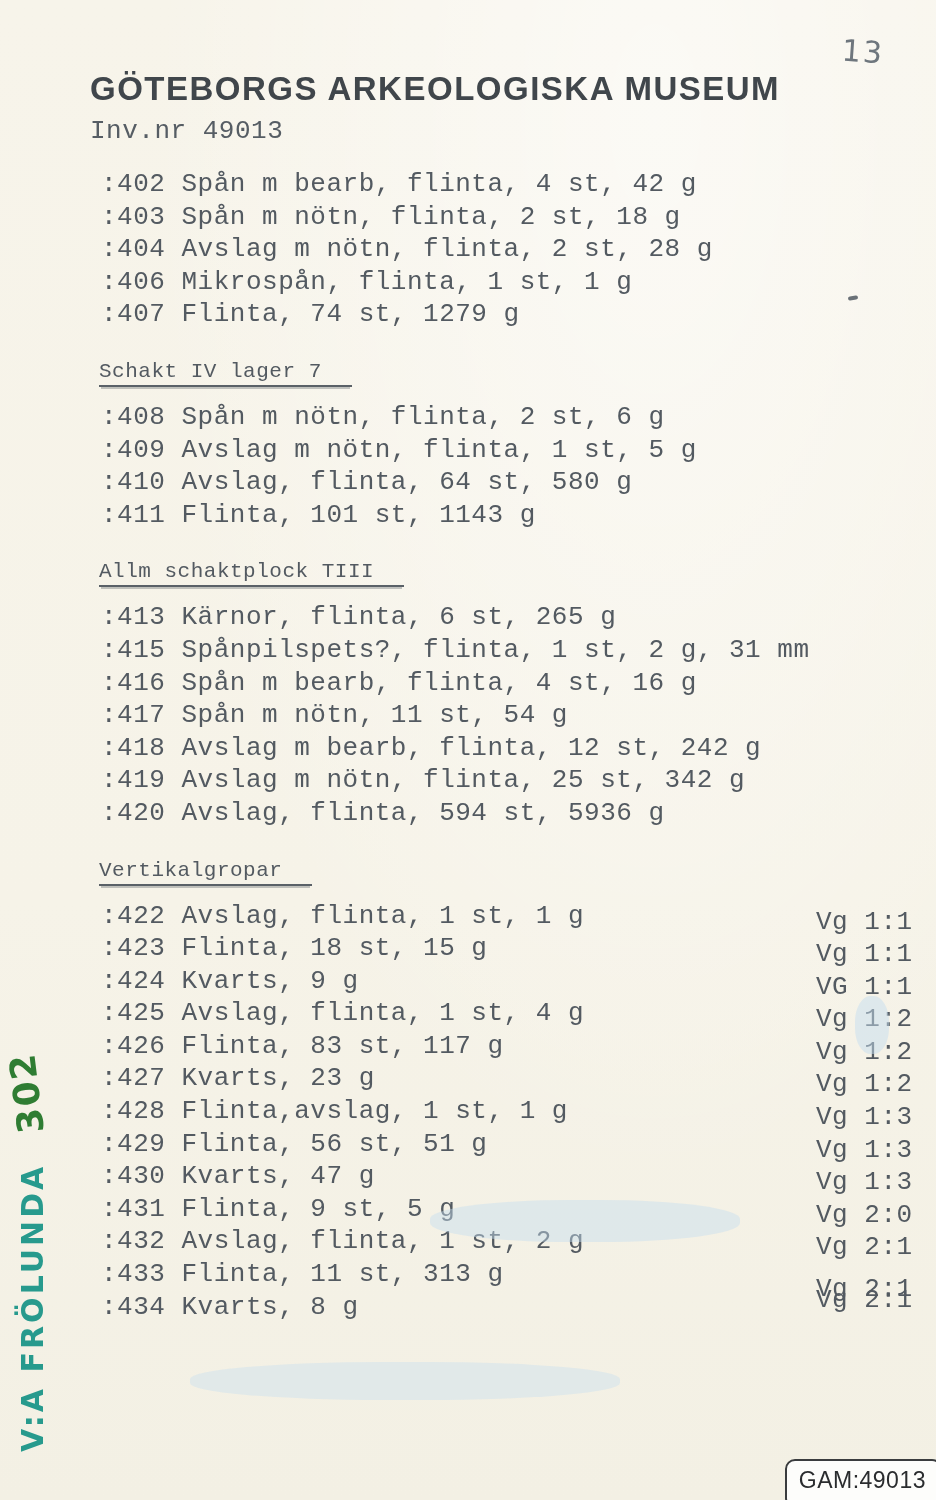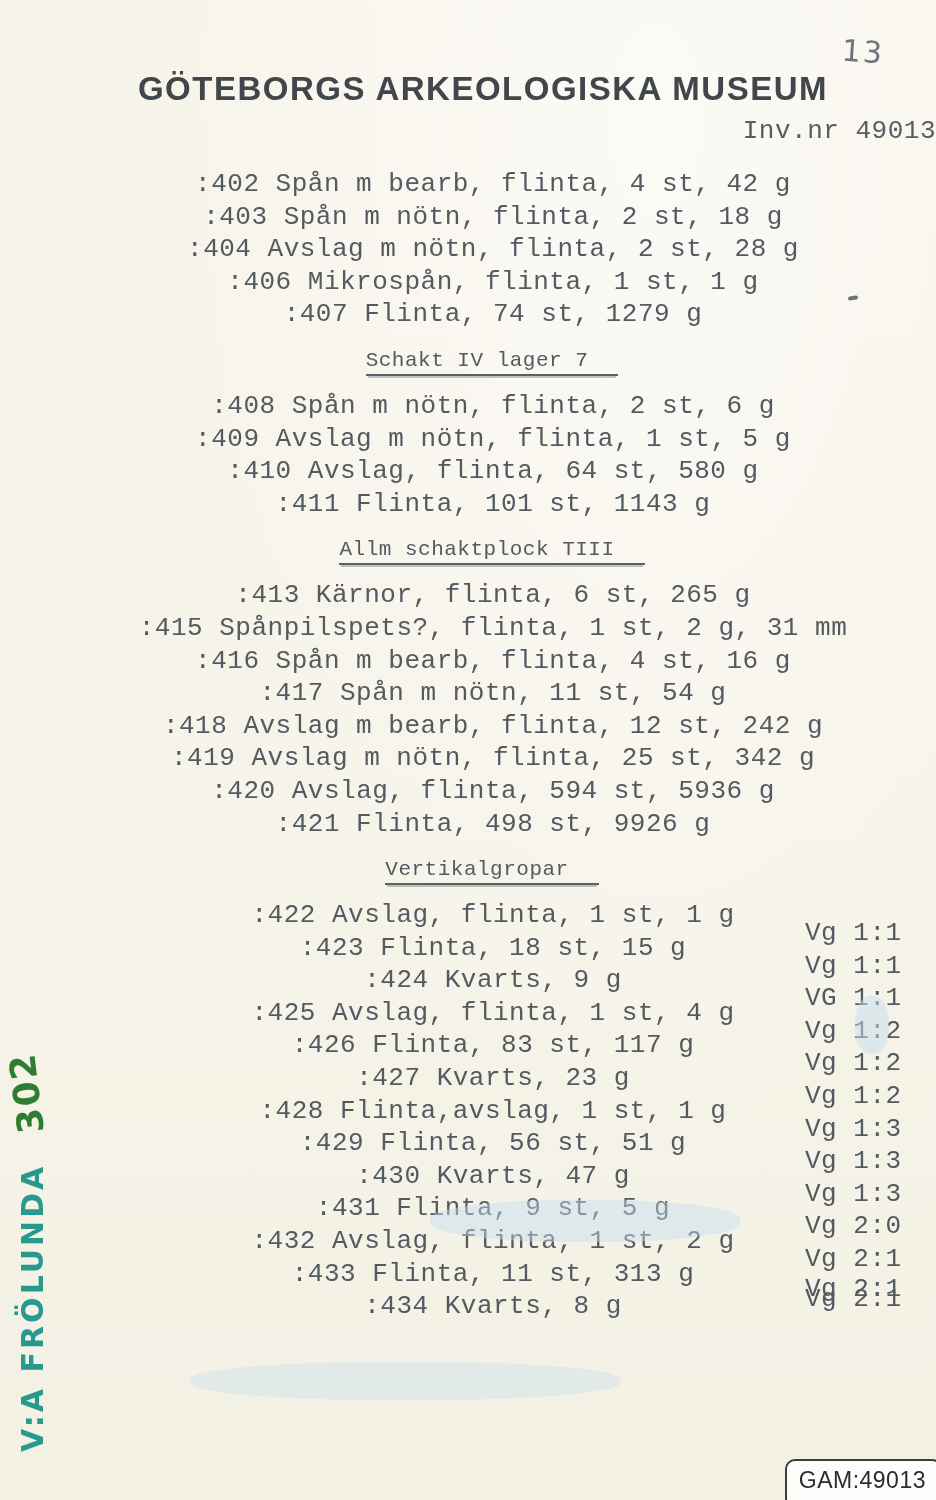--- a/index.html
+++ b/index.html
@@ -14,48 +14,48 @@
       radial-gradient(ellipse at 70% 8%, rgba(255,255,255,.55), rgba(255,255,255,0) 55%),
       linear-gradient(180deg,#f7f4ea 0%,#f6f3e8 60%,#f3f0e4 100%);
     color:#51585f;
   }
   .page-number{
     position:absolute;top:34px;right:52px;
     font-family:"DejaVu Sans",sans-serif;
     font-size:30px;color:#6e767d;transform:rotate(4deg);
     letter-spacing:2px;
   }
-  .doc-header{padding-top:70px;text-align:center;}
+  .doc-header{padding-top:70px;}
   .doc-title{
     font-family:"Liberation Sans","DejaVu Sans",sans-serif;
     font-weight:bold;font-size:33px;letter-spacing:1.5px;
     color:#40464b;margin:0 60px 0 90px;
   }
   .content{padding-left:90px;padding-right:40px;}
   .inv-no{
-    font-size:26px;letter-spacing:.5px;margin-top:8px;text-align:right;
+    font-size:26px;letter-spacing:.5px;margin-top:8px;text-align:left;
     padding-left:90px;color:#565d64;
   }
   .sections{margin-top:22px;}
-  .section{margin:0;text-align:center;}
+  .section{margin:11px;}
   .section-heading{
     display:inline-block;
     font-size:21px;letter-spacing:.5px;color:#535a61;
     margin:18px 0 14px -2px;padding:0 30px 2px 0;
     border-bottom:2.5px solid #5a6167;
     box-shadow:0 4px 0 -2px rgba(90,97,103,.35);
   }
   .rows{}
   .row{
     position:relative;font-size:26px;letter-spacing:.5px;
     line-height:32.6px;white-space:pre;color:#535a61;
   }
   .row .item-text{}
   .vg-ref{
-    position:absolute;left:715px;top:18px;white-space:pre;
+    position:absolute;left:715px;top:6px;white-space:pre;
   }
   .vg-ref.shift-down{top:15px;}
   .vg-ref.shift-up{top:-7px;}
   .margin-stamp{
     position:absolute;left:10px;top:1452px;
     transform:rotate(-90deg);transform-origin:0 0;
     white-space:nowrap;
     font-family:"DejaVu Sans",sans-serif;
   }
   .stamp-text{
@@ -109,21 +109,20 @@
             <div class="row"><span class="item-text">:411 Flinta, 101 st, 1143 g</span></div>
           </div></div>
         <div class="section"><div class="section-heading">Allm schaktplock TIII</div><div class="rows">
             <div class="row"><span class="item-text">:413 Kärnor, flinta, 6 st, 265 g</span></div>
             <div class="row"><span class="item-text">:415 Spånpilspets?, flinta, 1 st, 2 g, 31 mm</span></div>
             <div class="row"><span class="item-text">:416 Spån m bearb, flinta, 4 st, 16 g</span></div>
             <div class="row"><span class="item-text">:417 Spån m nötn, 11 st, 54 g</span></div>
             <div class="row"><span class="item-text">:418 Avslag m bearb, flinta, 12 st, 242 g</span></div>
             <div class="row"><span class="item-text">:419 Avslag m nötn, flinta, 25 st, 342 g</span></div>
             <div class="row"><span class="item-text">:420 Avslag, flinta, 594 st, 5936 g</span></div>
-            <div class="row"><span class="item-text">:421 Flinta, 498 st, 9926 g</span></div>
           </div></div>
         <div class="section"><div class="section-heading">Vertikalgropar</div><div class="rows">
             <div class="row"><span class="item-text">:422 Avslag, flinta, 1 st, 1 g</span><span class="vg-ref">Vg 1:1</span></div>
             <div class="row"><span class="item-text">:423 Flinta, 18 st, 15 g</span><span class="vg-ref">Vg 1:1</span></div>
             <div class="row"><span class="item-text">:424 Kvarts, 9 g</span><span class="vg-ref">VG 1:1</span></div>
             <div class="row"><span class="item-text">:425 Avslag, flinta, 1 st, 4 g</span><span class="vg-ref">Vg 1:2</span></div>
             <div class="row"><span class="item-text">:426 Flinta, 83 st, 117 g</span><span class="vg-ref">Vg 1:2</span></div>
             <div class="row"><span class="item-text">:427 Kvarts, 23 g</span><span class="vg-ref">Vg 1:2</span></div>
             <div class="row"><span class="item-text">:428 Flinta,avslag, 1 st, 1 g</span><span class="vg-ref">Vg 1:3</span></div>
             <div class="row"><span class="item-text">:429 Flinta, 56 st, 51 g</span><span class="vg-ref">Vg 1:3</span></div>

